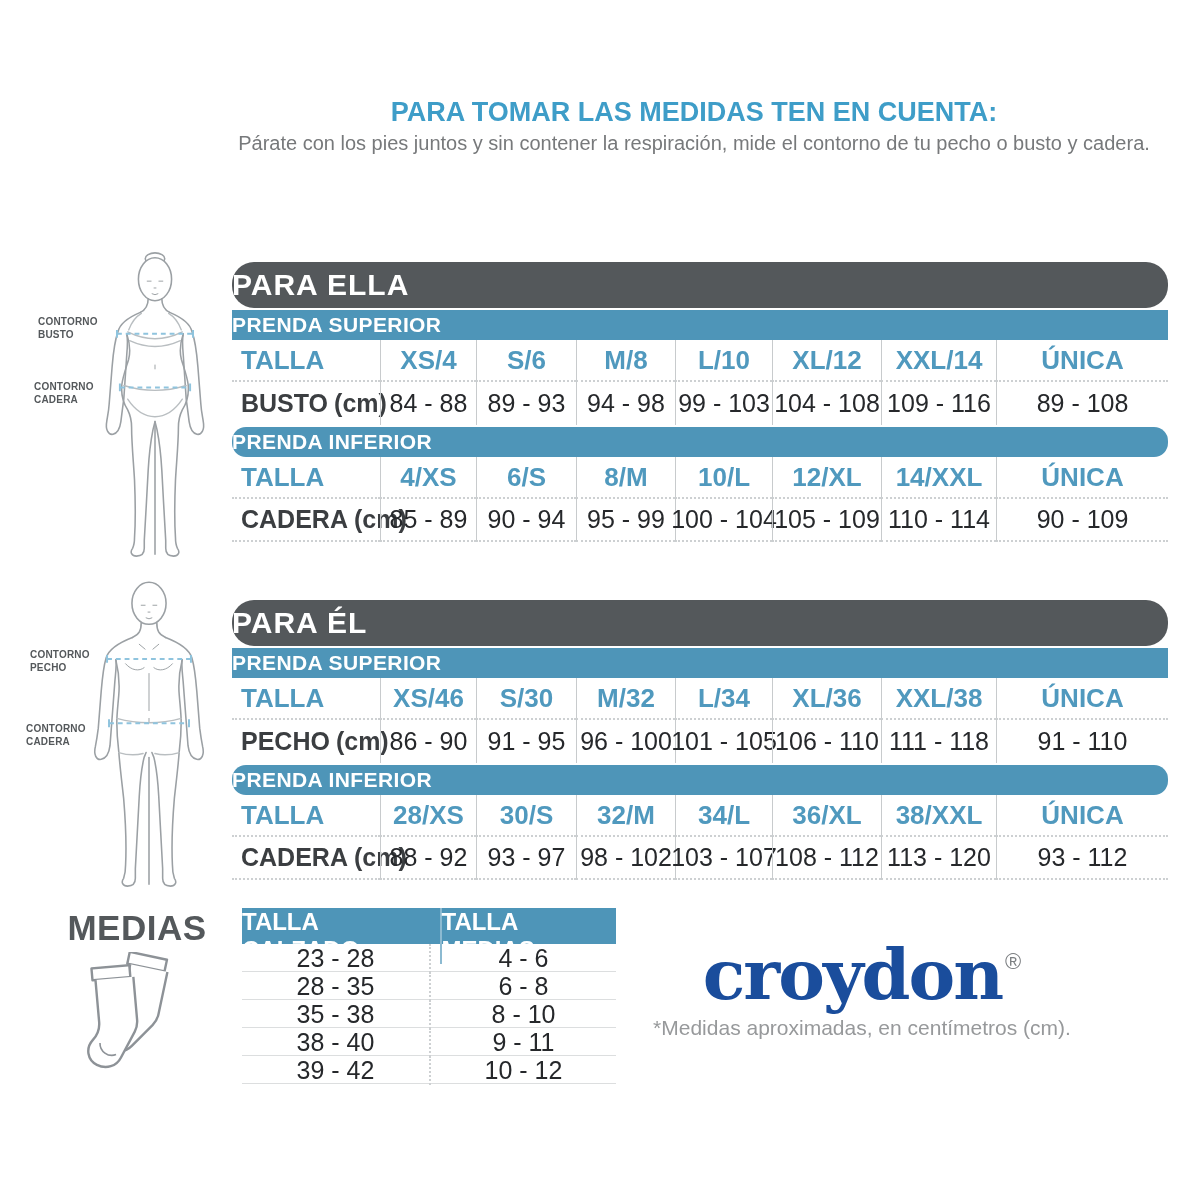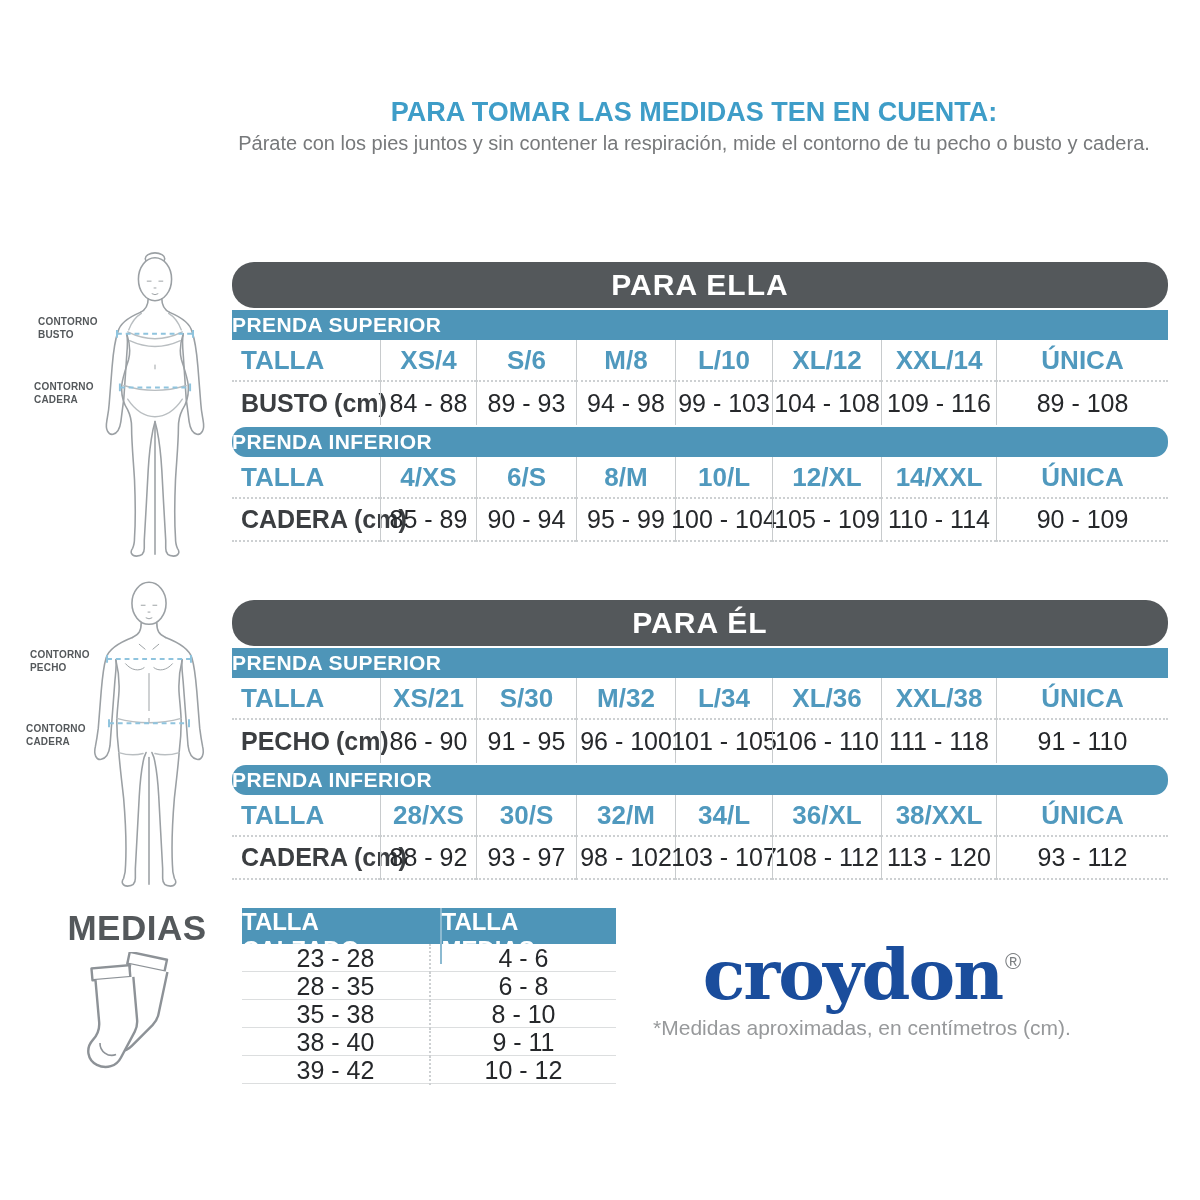--- a/index.html
+++ b/index.html
@@ -12,21 +12,21 @@
   .hdr { position:absolute; left:188px; top:84px; width:1012px; text-align:center; color:var(--slate,#54585B); }
   .t-main { font-size:58px; font-weight:bold; letter-spacing:-1.5px; }
   .t-sub  { font-size:39px; font-weight:normal; letter-spacing:-0.5px; margin-left:8px; }
   .sub-head { margin-top:13px; font-size:27px; font-weight:bold; color:var(--subtitle-blue,#3E9DC8); }
   .desc   { margin-top:4px; font-size:20px; font-weight:normal; color:var(--muted-text,#77797B); }
 
   
   .size-table { position:absolute; left:232px; width:936px; }
   .t-title {
     height:46px; line-height:46px; background:var(--slate,#54585B); color:#fff;
-    text-align:center; font-size:30px; font-weight:bold; letter-spacing:1px; margin-bottom:2px;border-radius:22px;
+    text-align:left; font-size:30px; font-weight:bold; letter-spacing:1px; margin-bottom:2px;border-radius:22px;
   }
   .band {
     height:30px; line-height:30px; background:var(--band-blue,#4E95B8); color:#fff;
     font-size:21px; font-weight:bold; padding-left:0; letter-spacing:0.4px;
   }
   .tgrid { display:grid; grid-template-columns:148px 96px 100px 99px 97px 109px 115px auto; grid-template-rows:40px 45px; }
   .tgrid + .band { margin-top:2px;border-radius:14px; }
   .cell { display:flex; align-items:center; justify-content:center; white-space:nowrap; }
   .c0   { justify-content:flex-start; padding-left:9px; }
   .sz   { color:var(--accent-blue-text,#5099BE); font-weight:bold; font-size:26px; }
@@ -231,21 +231,21 @@
       <path class="mline" d="M17,151 H99"></path>
       <path class="mtick" d="M17,147 v8 M99,147 v8"></path>
     </g>
   </svg>
 
   <section class="size-table" id="table-el" style="top:600px;">
       <div class="t-title">PARA ÉL</div>
       <div class="band">PRENDA SUPERIOR</div>
       <div class="tgrid">
         <div class="cell c0 sz">TALLA</div>
-        <div class="cell sz bl">XS/21</div>
+        <div class="cell sz bl">XS/46</div>
         <div class="cell sz bl">S/30</div>
         <div class="cell sz bl">M/32</div>
         <div class="cell sz bl">L/34</div>
         <div class="cell sz bl">XL/36</div>
         <div class="cell sz bl">XXL/38</div>
         <div class="cell sz bl">ÚNICA</div>
         <div class="cell c0 meas vtop">
           <span>PECHO</span>
           <span class="unit">(cm)</span>
         </div>

